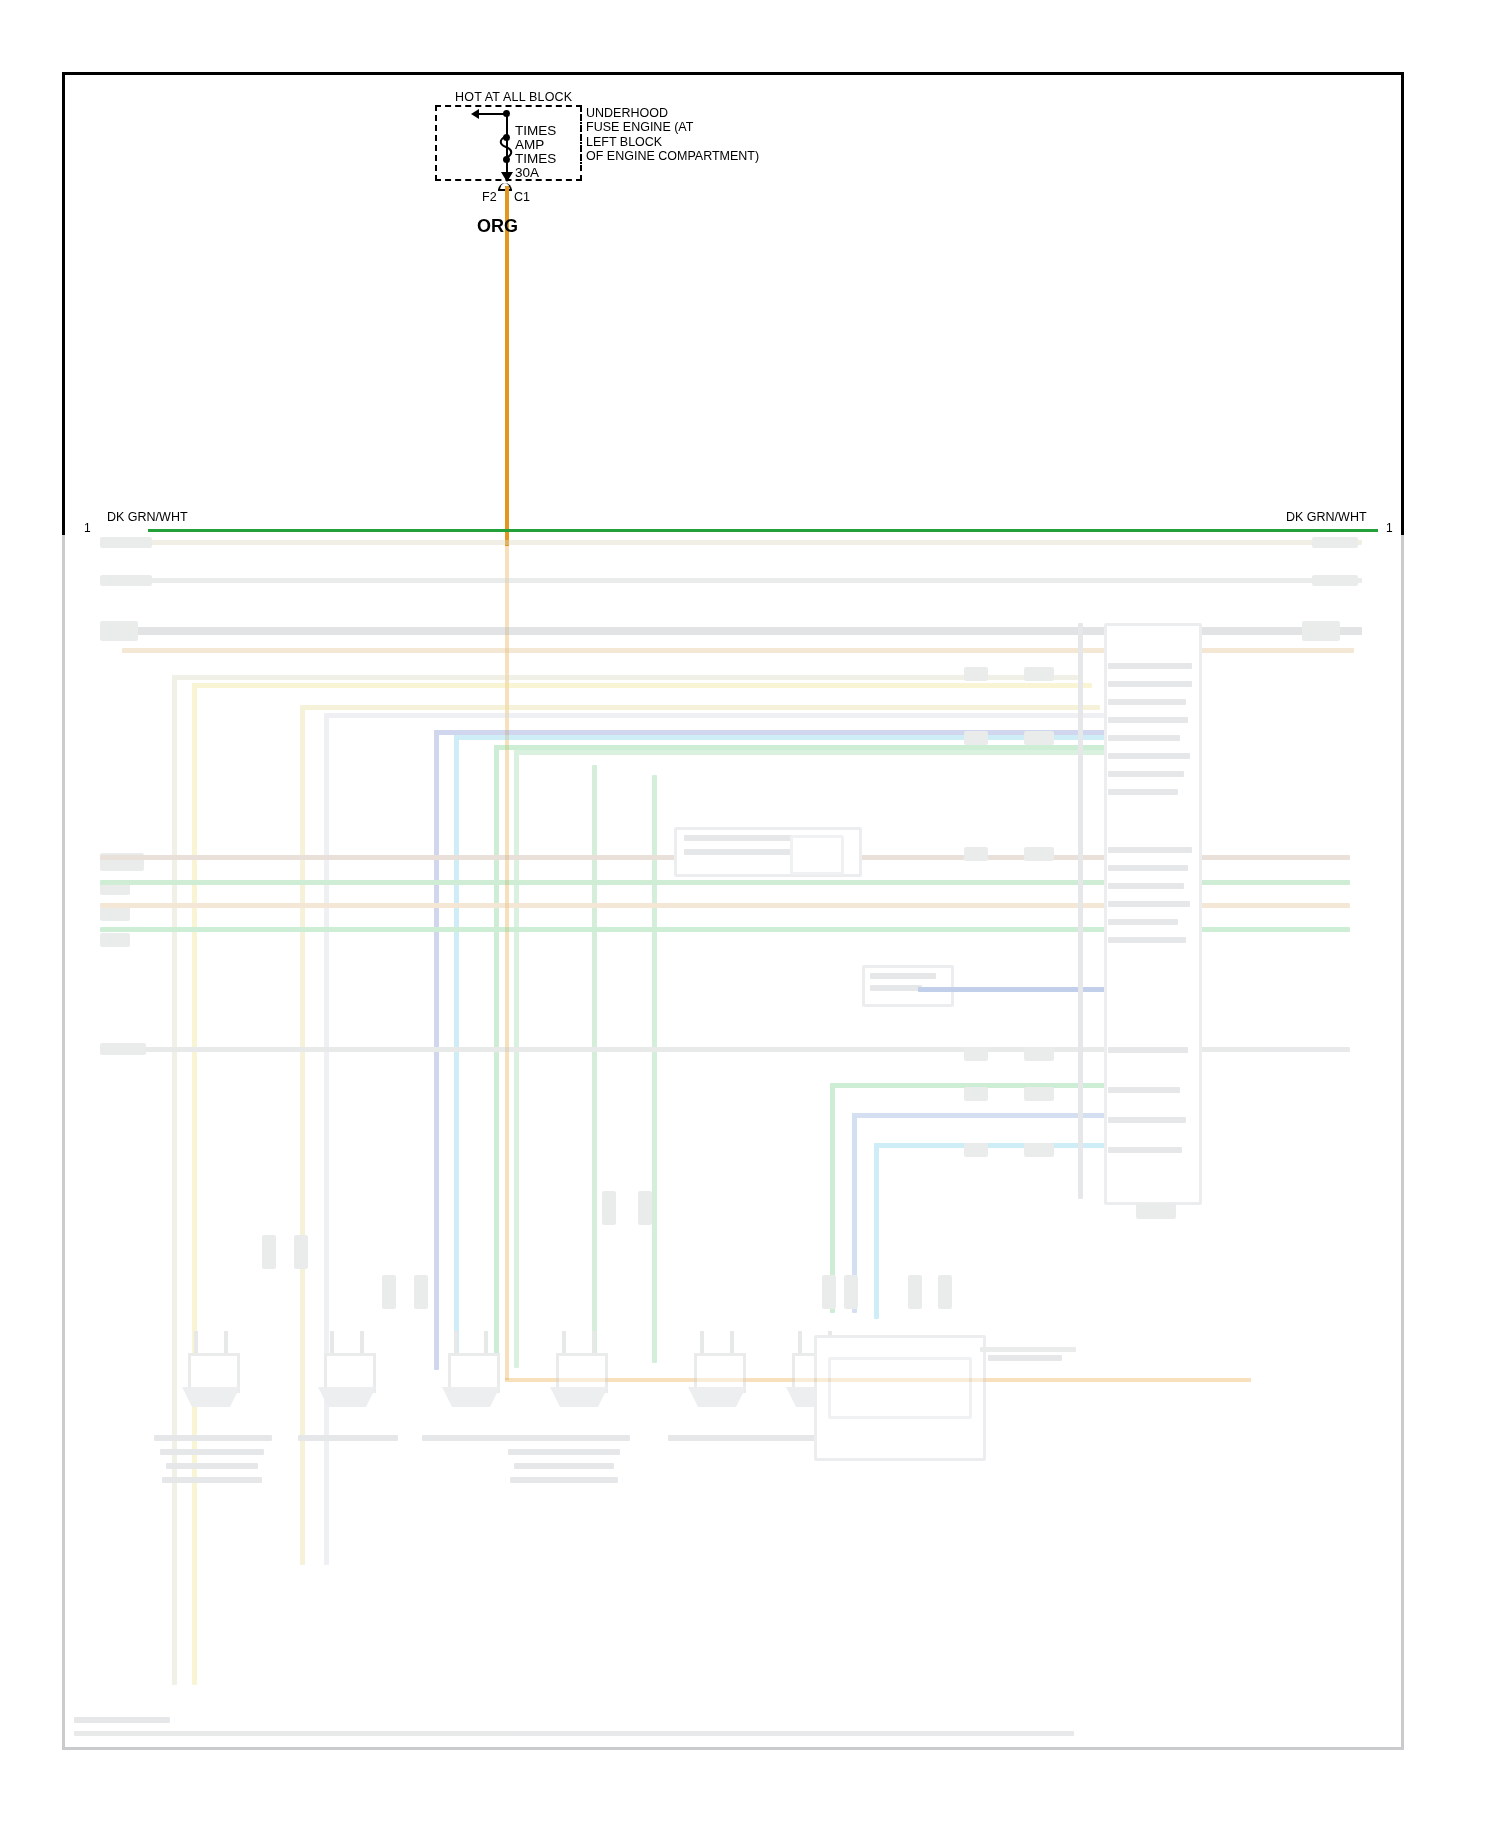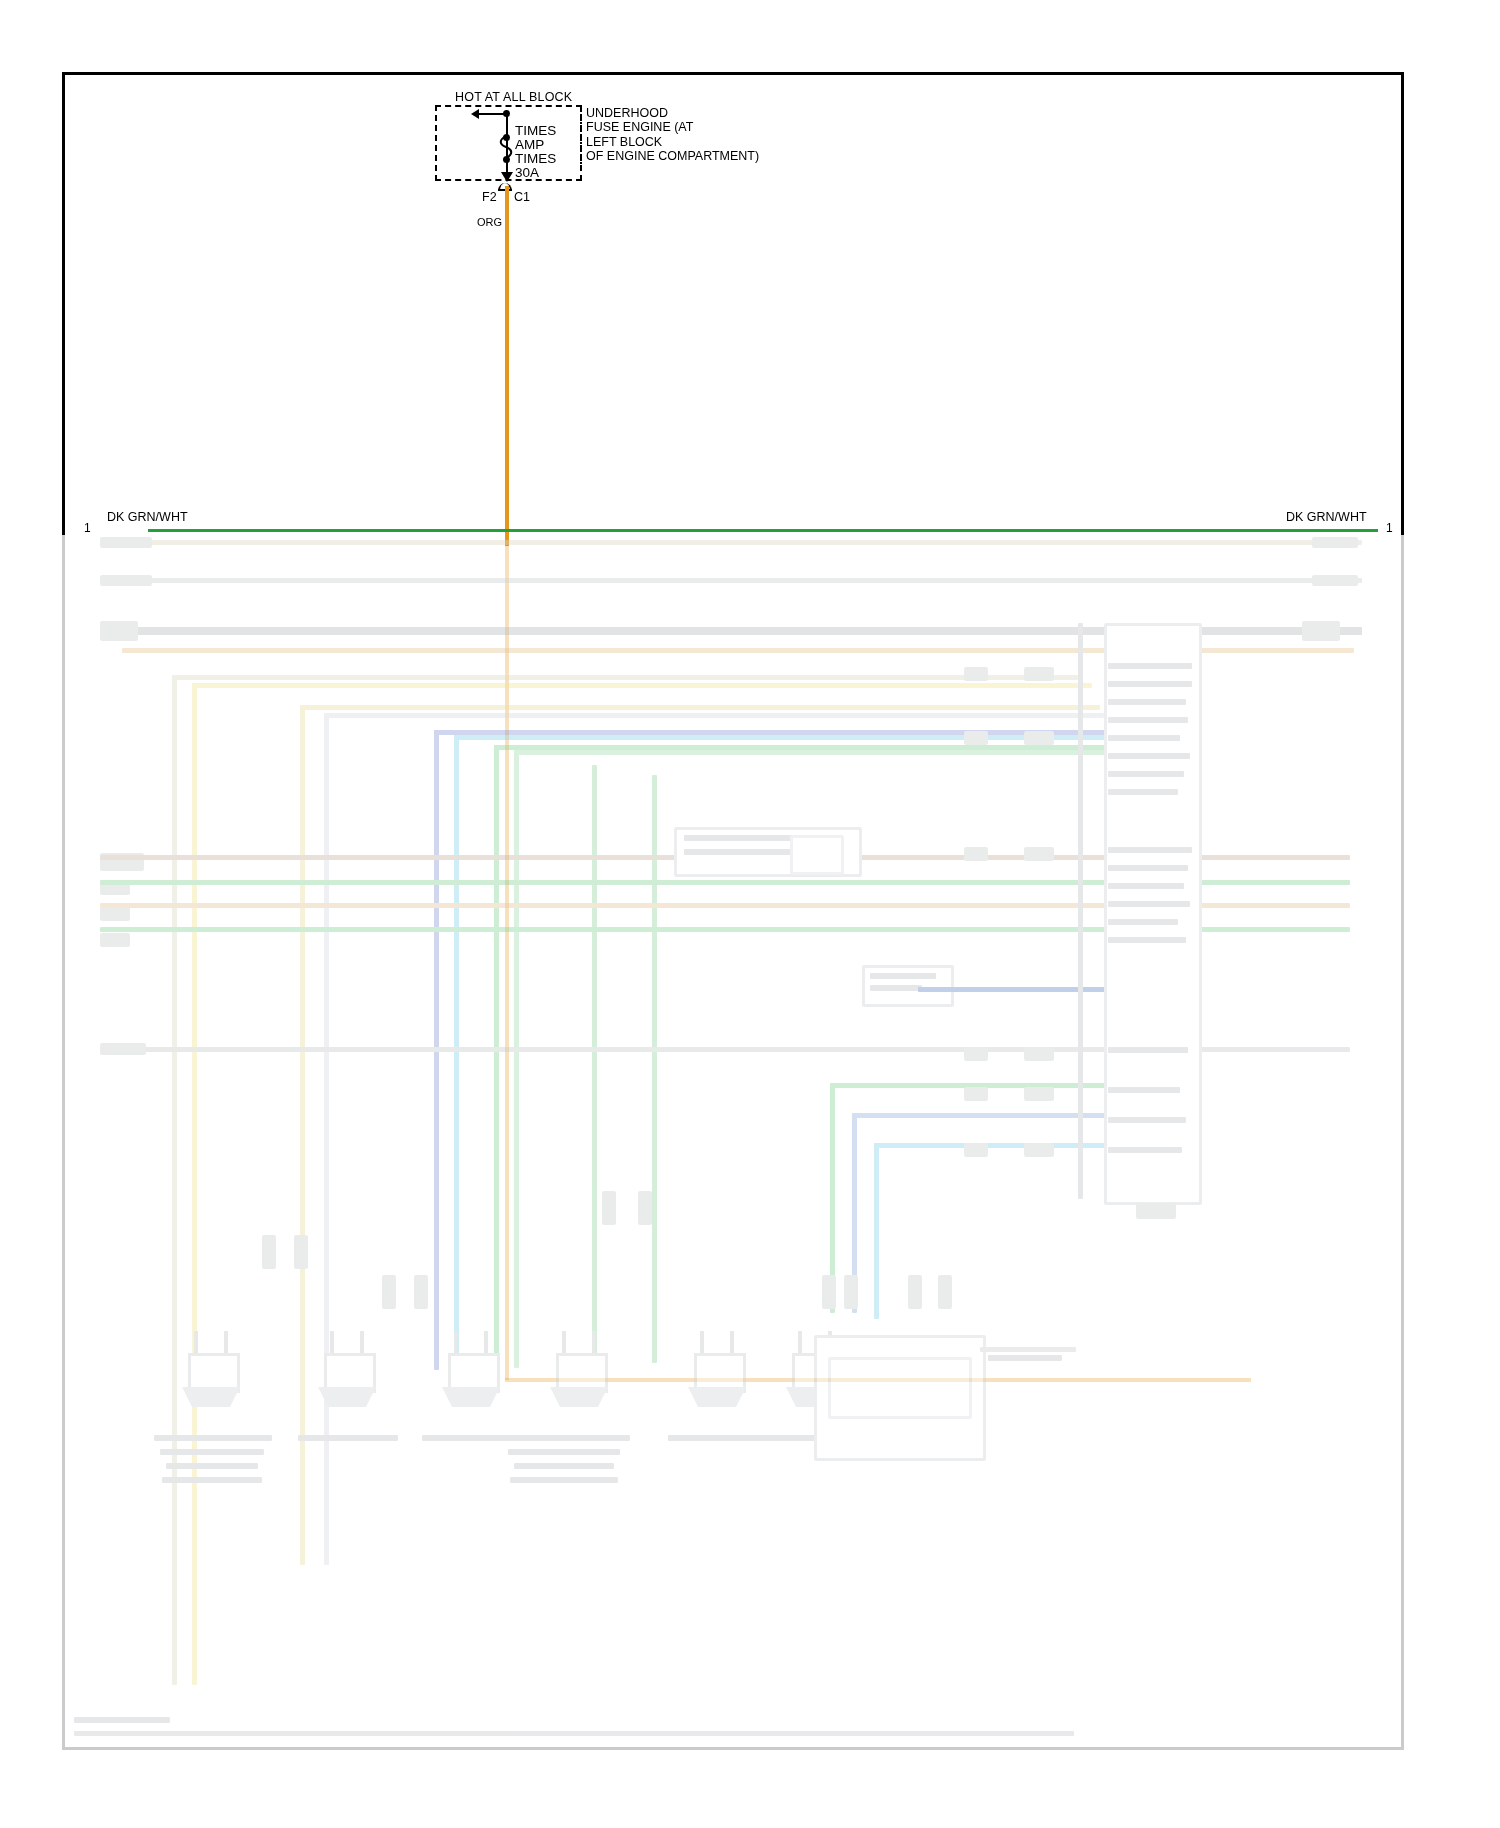--- a/index.html
+++ b/index.html
@@ -170,21 +170,22 @@
     left: 505px;
     top: 186px;
     width: 4px;
     height: 360px;
     background: #e3981d;
   }
   .wire-org-label {
     position: absolute;
     left: 477px;
     top: 216px;
-    font-size: 11px;
+    font-size: 18px;
+    font-weight: bold;
   }
   .wire-org-faded {
     position: absolute;
     left: 505px;
     top: 540px;
     width: 4px;
     height: 840px;
     background: #e3981d;
     opacity: .30;
   }

